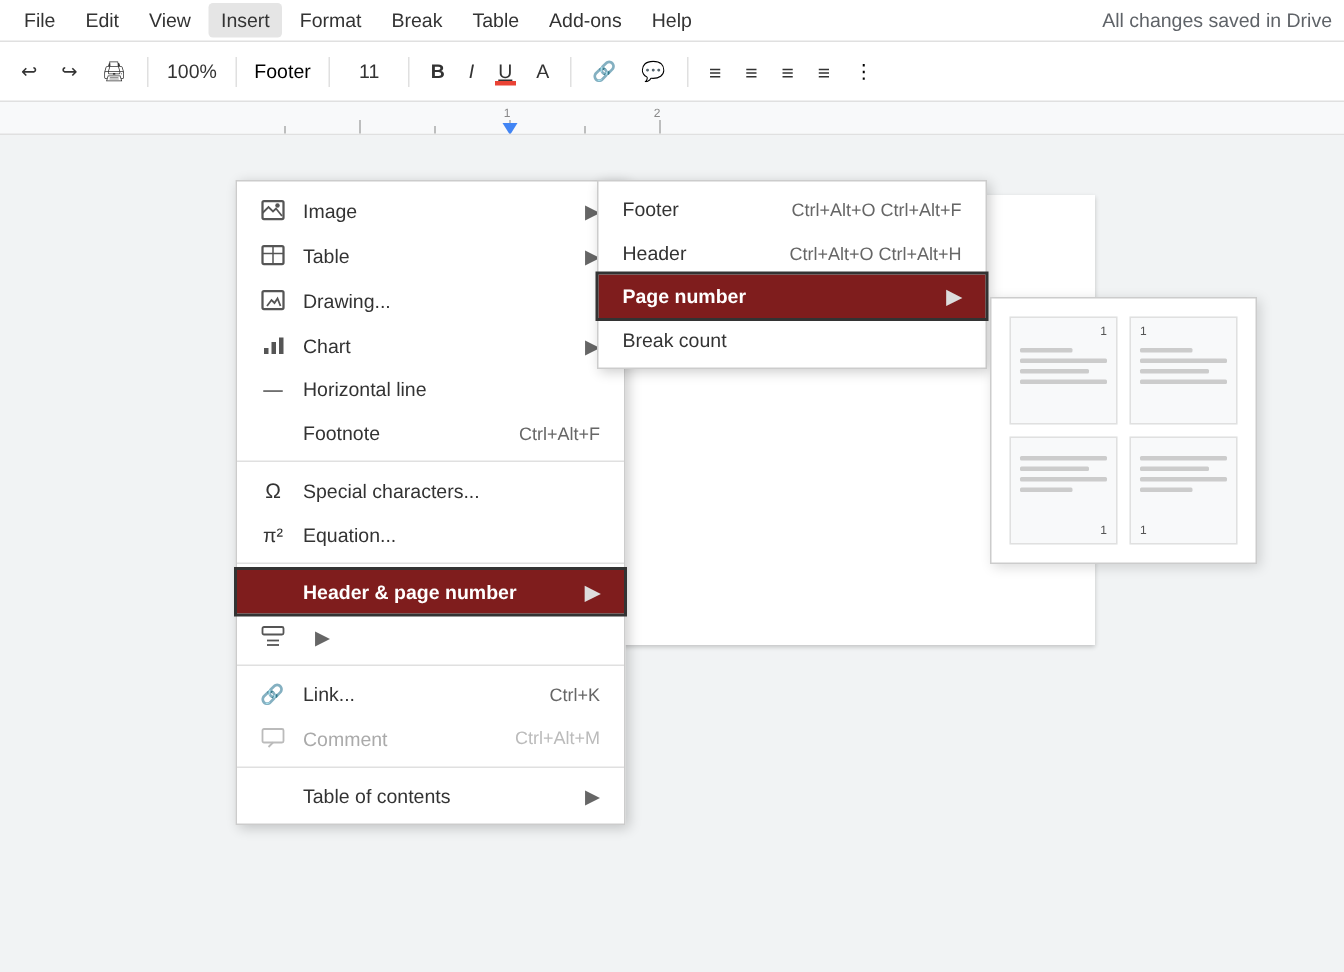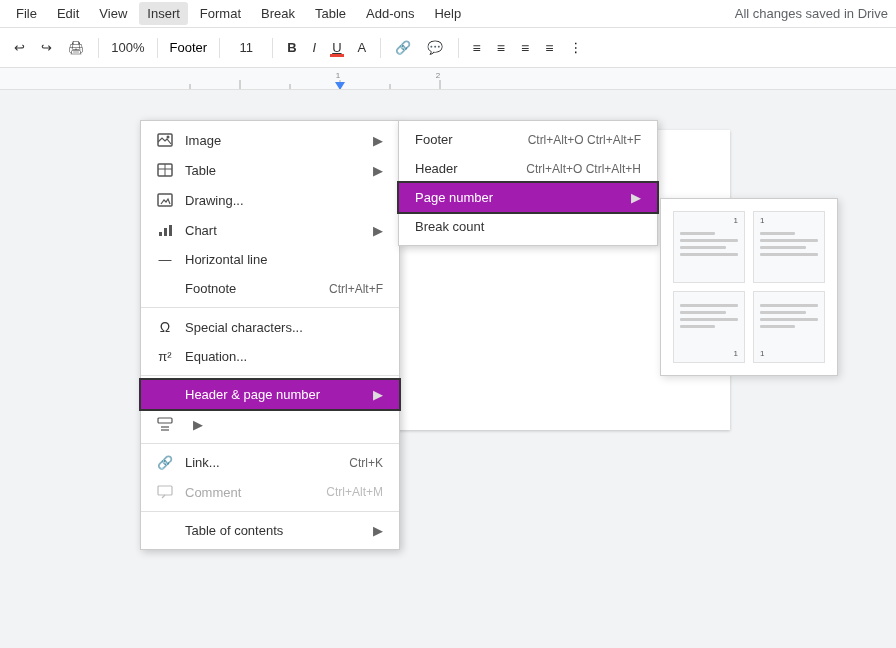--- a/index.html
+++ b/index.html
@@ -134,22 +134,23 @@
     .menu-item {
       display: flex;
       align-items: center;
       padding: 7px 16px 7px 12px;
       cursor: pointer;
       color: #333;
       position: relative;
       white-space: nowrap;
     }
     .menu-item.highlighted {
-      background: #a21caf;
+      background: #7f1d1d;
       color: #fff;
+      font-weight: bold;
     }
     .menu-item.disabled {
       color: #aaa;
       cursor: default;
     }
     .menu-item .icon-area {
       width: 24px;
       display: flex;
       align-items: center;
       justify-content: center;
@@ -314,21 +315,21 @@
     </svg>
   </div>
 </div>
 
 <div class="doc-area" style="position:relative;height:calc(648px - 92px);overflow:hidden;">
 
   <div class="page" style="left:350px;top:20px;width:380px;min-height:300px;">
     <span style="font-size:18px;font-weight:bold;position:absolute;top:80px;left:40px;">Chan</span>
   </div>
 
-  <div class="insert-menu" style="top:30px;left:140px;">
+  <div class="insert-menu" style="top:30px;left:157px;">
 
     <div class="menu-item">
       <span class="icon-area">
         <svg width="16" height="16" viewBox="0 0 16 16" fill="none">
             <rect x="1" y="2" width="14" height="12" rx="1" stroke="#555" stroke-width="1.5" fill="none"></rect>
             <path d="M1 10l4-4 3 3 2-2 4 5" stroke="#555" stroke-width="1.2" fill="none"></path>
             <circle cx="11" cy="5" r="1.5" fill="#555"></circle>
           </svg>
       </span>
       <span class="label">Image</span>

